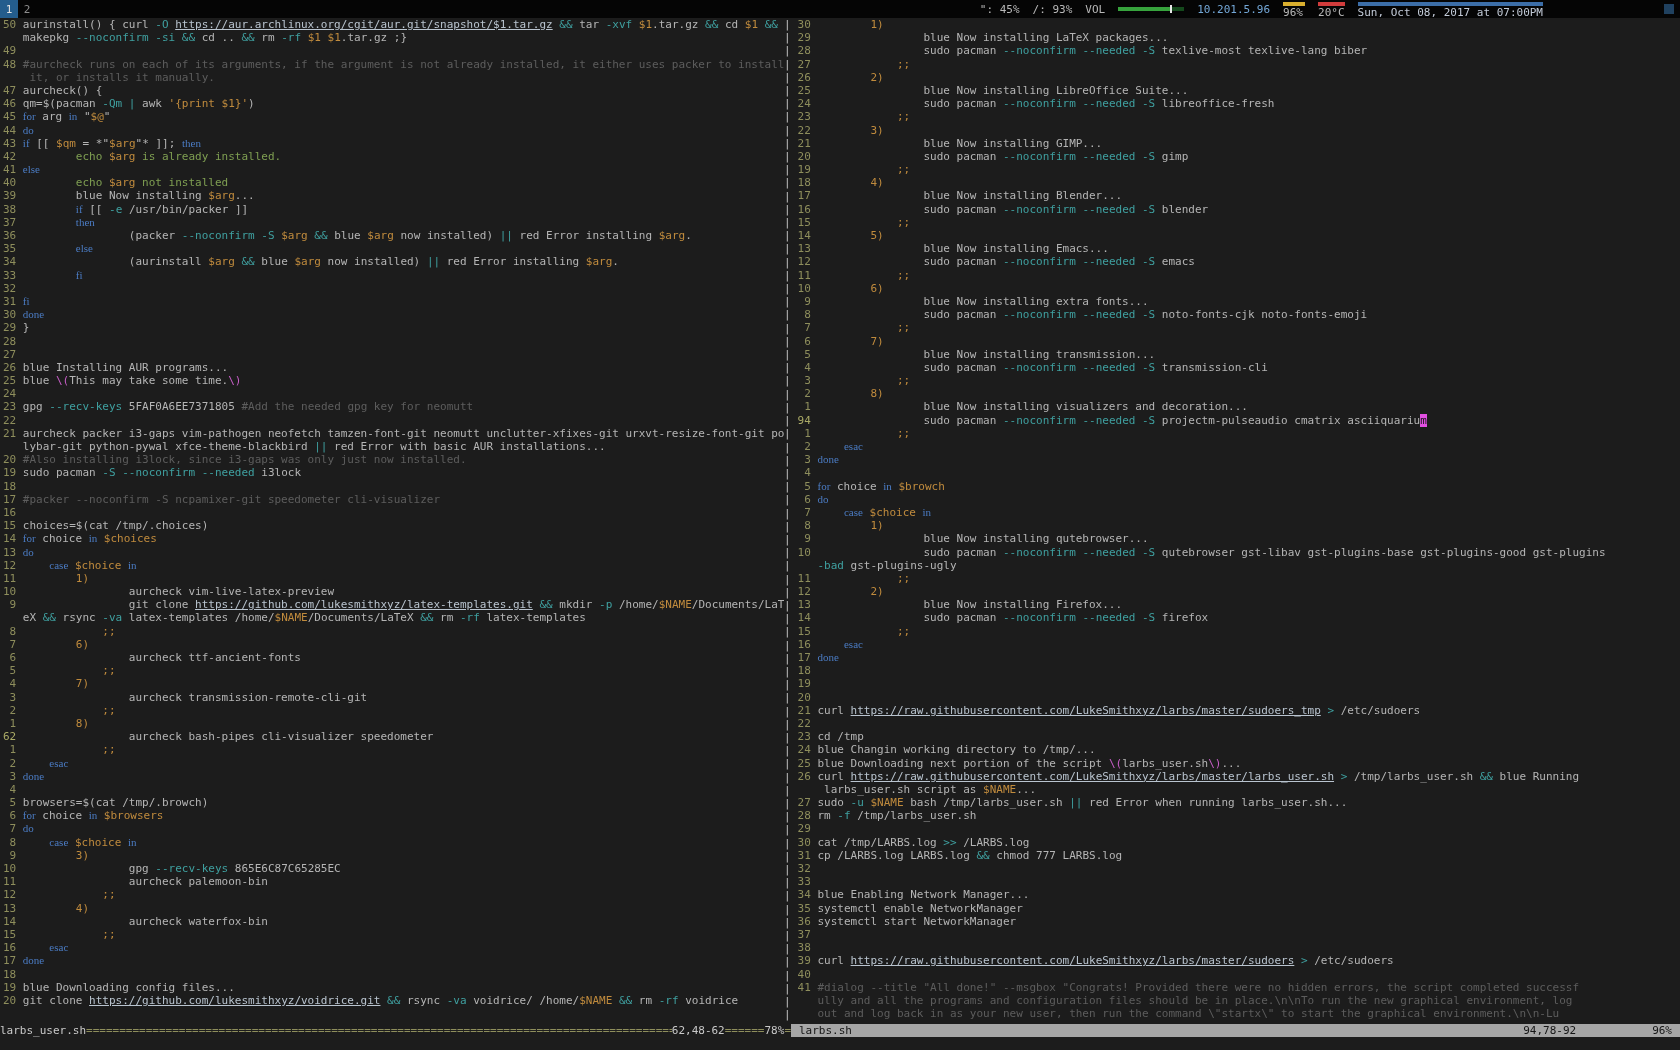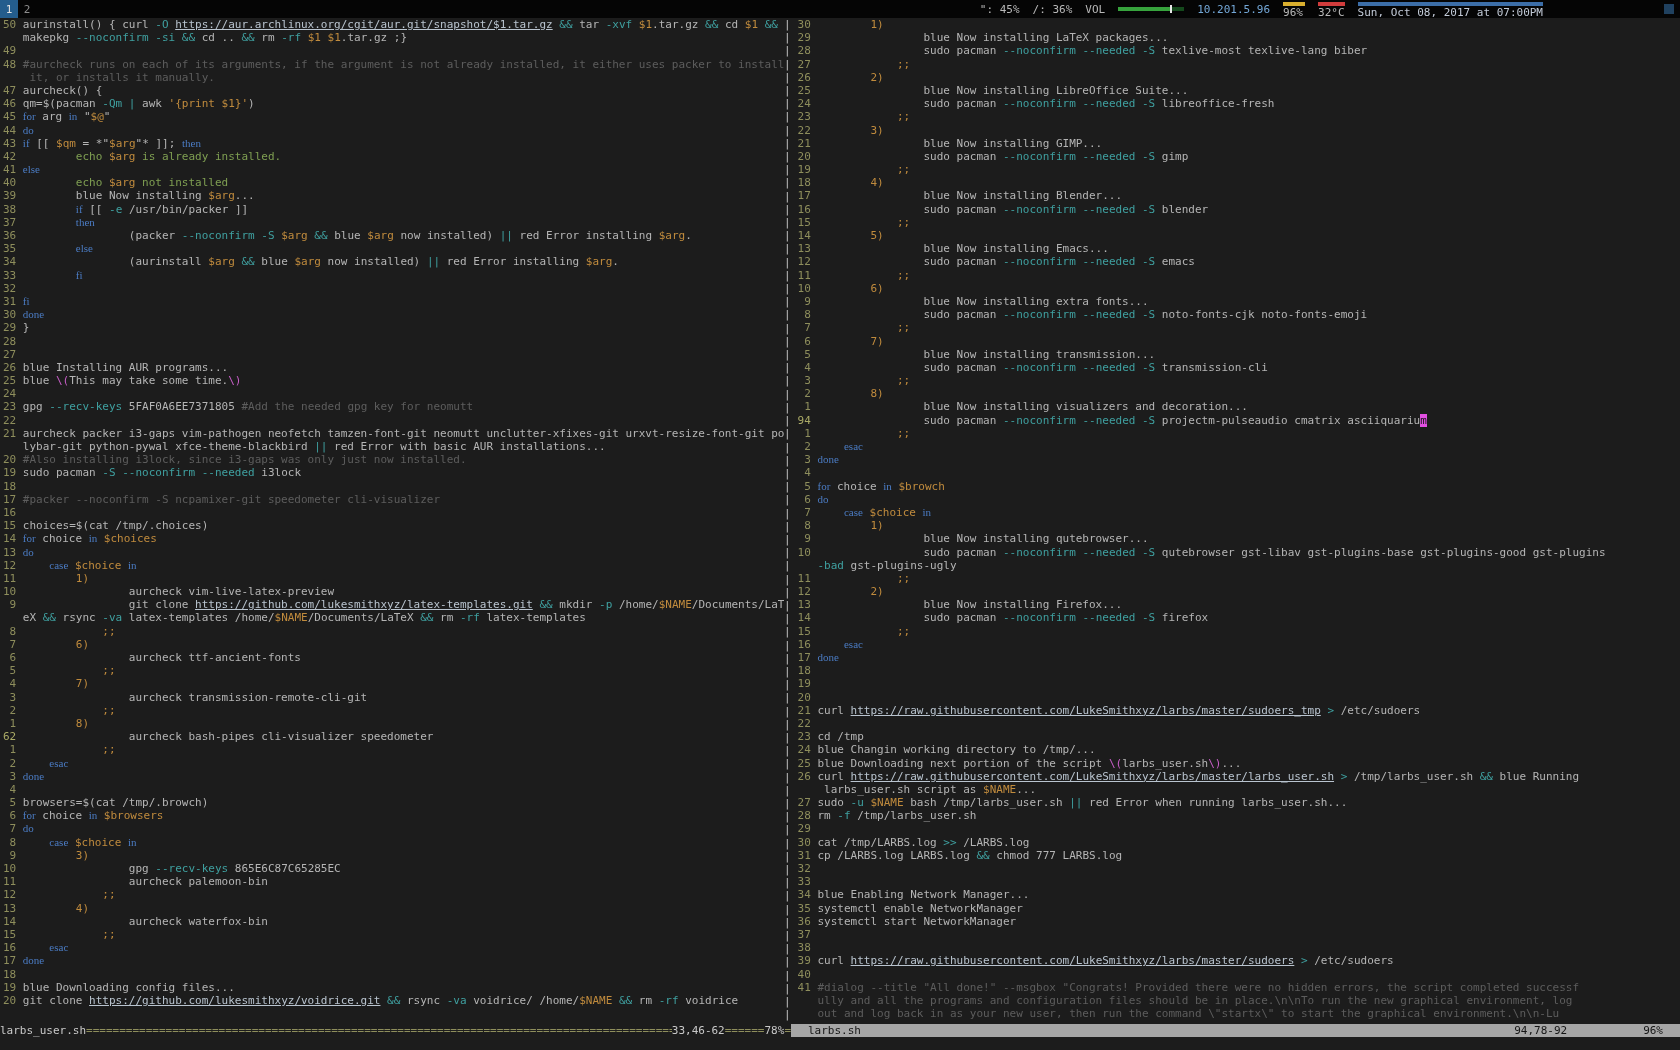--- a/index.html
+++ b/index.html
@@ -58,52 +58,52 @@
   .esc{ color:var(--magenta); }
   .url{ color:var(--url); text-decoration:underline; }
   .cursor{ background:var(--cursor); color:#141414; }
 
   
   .statusrow{ height:var(--lh); display:flex; }
   .status-left{ width:791px; display:flex; white-space:pre; color:#c9c9c9; overflow:hidden; }
   .eqfill{ color:var(--gutter); overflow:hidden; white-space:pre; }
   .eqfill.grow{ flex:1; }
   .status-right{ flex:1; background:var(--status-gray); color:#151515; display:flex;
-                 padding:0 17px; white-space:pre; }
+                 padding:0 8px; white-space:pre; }
   .sr-grow{ flex:1; }
   .sr-gap{ width:76px; }
   .msgrow{ height:var(--lh); white-space:pre; color:#c9c9c9; padding-left:2px; }
 </style>
 </head>
 <body>
 
 <div class="screen">
 
   <div class="topbar">
     <div class="tags">
         <div class="tag sel">1</div>
         <div class="tag">2</div>
       </div>
     <div class="tb-grow"></div>
     <div class="status">
       <span class="seg">": 45%</span>
-      <span class="seg">/: 36%</span>
+      <span class="seg">/: 93%</span>
       <span class="seg">VOL</span>
       <span class="volbar">
         <span class="volfill" id="volfill" style="width: 79%;"></span>
         <span class="volknob" id="volknob" style="left: 79%;"></span>
       </span>
       <span class="seg ip">10.201.5.96</span>
       <span class="segcol">
         <span class="minibar yellow"></span>
         <span class="txt">96%</span>
       </span>
       <span class="segcol">
         <span class="minibar red"></span>
-        <span class="txt">32°C</span>
+        <span class="txt">20°C</span>
       </span>
       <span class="segcol date">
         <span class="minibar blue"></span>
         <span class="txt">Sun, Oct 08, 2017 at 07:00PM</span>
       </span>
       <span class="traypad">
         <span class="trayicon"></span>
       </span>
     </div>
   </div>
@@ -186,21 +186,21 @@
 |
 |
 |
 |</div>
       <div class="pane right" id="paneR"><div class="row"><span class="g">30</span><span class="t">        <span class="lbl">1)</span></span></div><div class="row"><span class="g">29</span><span class="t">                blue Now installing LaTeX packages...</span></div><div class="row"><span class="g">28</span><span class="t">                sudo pacman <span class="flag">--noconfirm</span> <span class="flag">--needed</span> <span class="flag">-S</span> texlive-most texlive-lang biber</span></div><div class="row"><span class="g">27</span><span class="t">            <span class="lbl">;;</span></span></div><div class="row"><span class="g">26</span><span class="t">        <span class="lbl">2)</span></span></div><div class="row"><span class="g">25</span><span class="t">                blue Now installing LibreOffice Suite...</span></div><div class="row"><span class="g">24</span><span class="t">                sudo pacman <span class="flag">--noconfirm</span> <span class="flag">--needed</span> <span class="flag">-S</span> libreoffice-fresh</span></div><div class="row"><span class="g">23</span><span class="t">            <span class="lbl">;;</span></span></div><div class="row"><span class="g">22</span><span class="t">        <span class="lbl">3)</span></span></div><div class="row"><span class="g">21</span><span class="t">                blue Now installing GIMP...</span></div><div class="row"><span class="g">20</span><span class="t">                sudo pacman <span class="flag">--noconfirm</span> <span class="flag">--needed</span> <span class="flag">-S</span> gimp</span></div><div class="row"><span class="g">19</span><span class="t">            <span class="lbl">;;</span></span></div><div class="row"><span class="g">18</span><span class="t">        <span class="lbl">4)</span></span></div><div class="row"><span class="g">17</span><span class="t">                blue Now installing Blender...</span></div><div class="row"><span class="g">16</span><span class="t">                sudo pacman <span class="flag">--noconfirm</span> <span class="flag">--needed</span> <span class="flag">-S</span> blender</span></div><div class="row"><span class="g">15</span><span class="t">            <span class="lbl">;;</span></span></div><div class="row"><span class="g">14</span><span class="t">        <span class="lbl">5)</span></span></div><div class="row"><span class="g">13</span><span class="t">                blue Now installing Emacs...</span></div><div class="row"><span class="g">12</span><span class="t">                sudo pacman <span class="flag">--noconfirm</span> <span class="flag">--needed</span> <span class="flag">-S</span> emacs</span></div><div class="row"><span class="g">11</span><span class="t">            <span class="lbl">;;</span></span></div><div class="row"><span class="g">10</span><span class="t">        <span class="lbl">6)</span></span></div><div class="row"><span class="g">9</span><span class="t">                blue Now installing extra fonts...</span></div><div class="row"><span class="g">8</span><span class="t">                sudo pacman <span class="flag">--noconfirm</span> <span class="flag">--needed</span> <span class="flag">-S</span> noto-fonts-cjk noto-fonts-emoji</span></div><div class="row"><span class="g">7</span><span class="t">            <span class="lbl">;;</span></span></div><div class="row"><span class="g">6</span><span class="t">        <span class="lbl">7)</span></span></div><div class="row"><span class="g">5</span><span class="t">                blue Now installing transmission...</span></div><div class="row"><span class="g">4</span><span class="t">                sudo pacman <span class="flag">--noconfirm</span> <span class="flag">--needed</span> <span class="flag">-S</span> transmission-cli</span></div><div class="row"><span class="g">3</span><span class="t">            <span class="lbl">;;</span></span></div><div class="row"><span class="g">2</span><span class="t">        <span class="lbl">8)</span></span></div><div class="row"><span class="g">1</span><span class="t">                blue Now installing visualizers and decoration...</span></div><div class="row cur"><span class="g">94</span><span class="t">                sudo pacman <span class="flag">--noconfirm</span> <span class="flag">--needed</span> <span class="flag">-S</span> projectm-pulseaudio cmatrix asciiquariu<span class="cursor">m</span></span></div><div class="row"><span class="g">1</span><span class="t">            <span class="lbl">;;</span></span></div><div class="row"><span class="g">2</span><span class="t">    <span class="kw">esac</span></span></div><div class="row"><span class="g">3</span><span class="t"><span class="kw">done</span></span></div><div class="row"><span class="g">4</span><span class="t"></span></div><div class="row"><span class="g">5</span><span class="t"><span class="kw">for</span> choice <span class="kw">in</span> <span class="var">$browch</span></span></div><div class="row"><span class="g">6</span><span class="t"><span class="kw">do</span></span></div><div class="row"><span class="g">7</span><span class="t">    <span class="kw">case</span> <span class="var">$choice</span> <span class="kw">in</span></span></div><div class="row"><span class="g">8</span><span class="t">        <span class="lbl">1)</span></span></div><div class="row"><span class="g">9</span><span class="t">                blue Now installing qutebrowser...</span></div><div class="row"><span class="g">10</span><span class="t">                sudo pacman <span class="flag">--noconfirm</span> <span class="flag">--needed</span> <span class="flag">-S</span> qutebrowser gst-libav gst-plugins-base gst-plugins-good gst-plugins</span></div><div class="row"><span class="g"></span><span class="t"><span class="flag">-bad</span> gst-plugins-ugly</span></div><div class="row"><span class="g">11</span><span class="t">            <span class="lbl">;;</span></span></div><div class="row"><span class="g">12</span><span class="t">        <span class="lbl">2)</span></span></div><div class="row"><span class="g">13</span><span class="t">                blue Now installing Firefox...</span></div><div class="row"><span class="g">14</span><span class="t">                sudo pacman <span class="flag">--noconfirm</span> <span class="flag">--needed</span> <span class="flag">-S</span> firefox</span></div><div class="row"><span class="g">15</span><span class="t">            <span class="lbl">;;</span></span></div><div class="row"><span class="g">16</span><span class="t">    <span class="kw">esac</span></span></div><div class="row"><span class="g">17</span><span class="t"><span class="kw">done</span></span></div><div class="row"><span class="g">18</span><span class="t"></span></div><div class="row"><span class="g">19</span><span class="t"></span></div><div class="row"><span class="g">20</span><span class="t"></span></div><div class="row"><span class="g">21</span><span class="t">curl <span class="url">https://raw.githubusercontent.com/LukeSmithxyz/larbs/master/sudoers_tmp</span> <span class="op">&gt;</span> /etc/sudoers</span></div><div class="row"><span class="g">22</span><span class="t"></span></div><div class="row"><span class="g">23</span><span class="t">cd /tmp</span></div><div class="row"><span class="g">24</span><span class="t">blue Changin working directory to /tmp/...</span></div><div class="row"><span class="g">25</span><span class="t">blue Downloading next portion of the script <span class="esc">\(</span>larbs_user.sh<span class="esc">\)</span>...</span></div><div class="row"><span class="g">26</span><span class="t">curl <span class="url">https://raw.githubusercontent.com/LukeSmithxyz/larbs/master/larbs_user.sh</span> <span class="op">&gt;</span> /tmp/larbs_user.sh <span class="op">&amp;&amp;</span> blue Running</span></div><div class="row"><span class="g"></span><span class="t"> larbs_user.sh script as <span class="var">$NAME</span>...</span></div><div class="row"><span class="g">27</span><span class="t">sudo <span class="flag">-u</span> <span class="var">$NAME</span> bash /tmp/larbs_user.sh <span class="op">||</span> red Error when running larbs_user.sh...</span></div><div class="row"><span class="g">28</span><span class="t">rm <span class="flag">-f</span> /tmp/larbs_user.sh</span></div><div class="row"><span class="g">29</span><span class="t"></span></div><div class="row"><span class="g">30</span><span class="t">cat /tmp/LARBS.log <span class="op">&gt;&gt;</span> /LARBS.log</span></div><div class="row"><span class="g">31</span><span class="t">cp /LARBS.log LARBS.log <span class="op">&amp;&amp;</span> chmod 777 LARBS.log</span></div><div class="row"><span class="g">32</span><span class="t"></span></div><div class="row"><span class="g">33</span><span class="t"></span></div><div class="row"><span class="g">34</span><span class="t">blue Enabling Network Manager...</span></div><div class="row"><span class="g">35</span><span class="t">systemctl enable NetworkManager</span></div><div class="row"><span class="g">36</span><span class="t">systemctl start NetworkManager</span></div><div class="row"><span class="g">37</span><span class="t"></span></div><div class="row"><span class="g">38</span><span class="t"></span></div><div class="row"><span class="g">39</span><span class="t">curl <span class="url">https://raw.githubusercontent.com/LukeSmithxyz/larbs/master/sudoers</span> <span class="op">&gt;</span> /etc/sudoers</span></div><div class="row"><span class="g">40</span><span class="t"></span></div><div class="row"><span class="g">41</span><span class="t"><span class="c">#dialog --title "All done!" --msgbox "Congrats! Provided there were no hidden errors, the script completed successf</span></span></div><div class="row"><span class="g"></span><span class="t"><span class="c">ully and all the programs and configuration files should be in place.\n\nTo run the new graphical environment, log</span></span></div><div class="row"><span class="g"></span><span class="t"><span class="c">out and log back in as your new user, then run the command \"startx\" to start the graphical environment.\n\n-Lu</span></span></div></div>
     </div>
     <div class="statusrow">
       <div class="status-left">
         <span class="sl-file">larbs_user.sh</span>
         <span class="eqfill grow">================================================================================================================================================================</span>
-        <span class="sl-pos">33,46-62</span>
+        <span class="sl-pos">62,48-62</span>
         <span class="eqfill six">======</span>
         <span class="sl-pct">78%</span>
         <span class="eqfill one">=</span>
       </div>
       <div class="status-right">
         <span>larbs.sh</span>
         <span class="sr-grow"></span>
         <span>94,78-92</span>
         <span class="sr-gap"></span>
         <span>96%</span>

